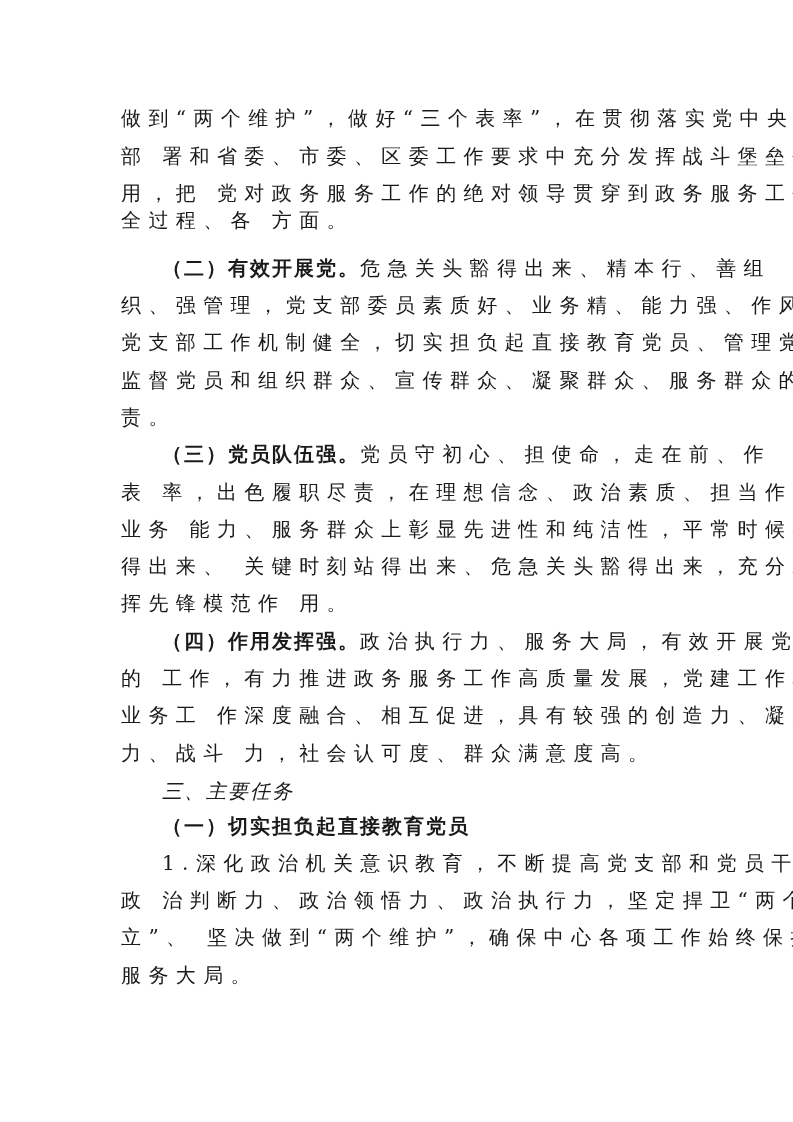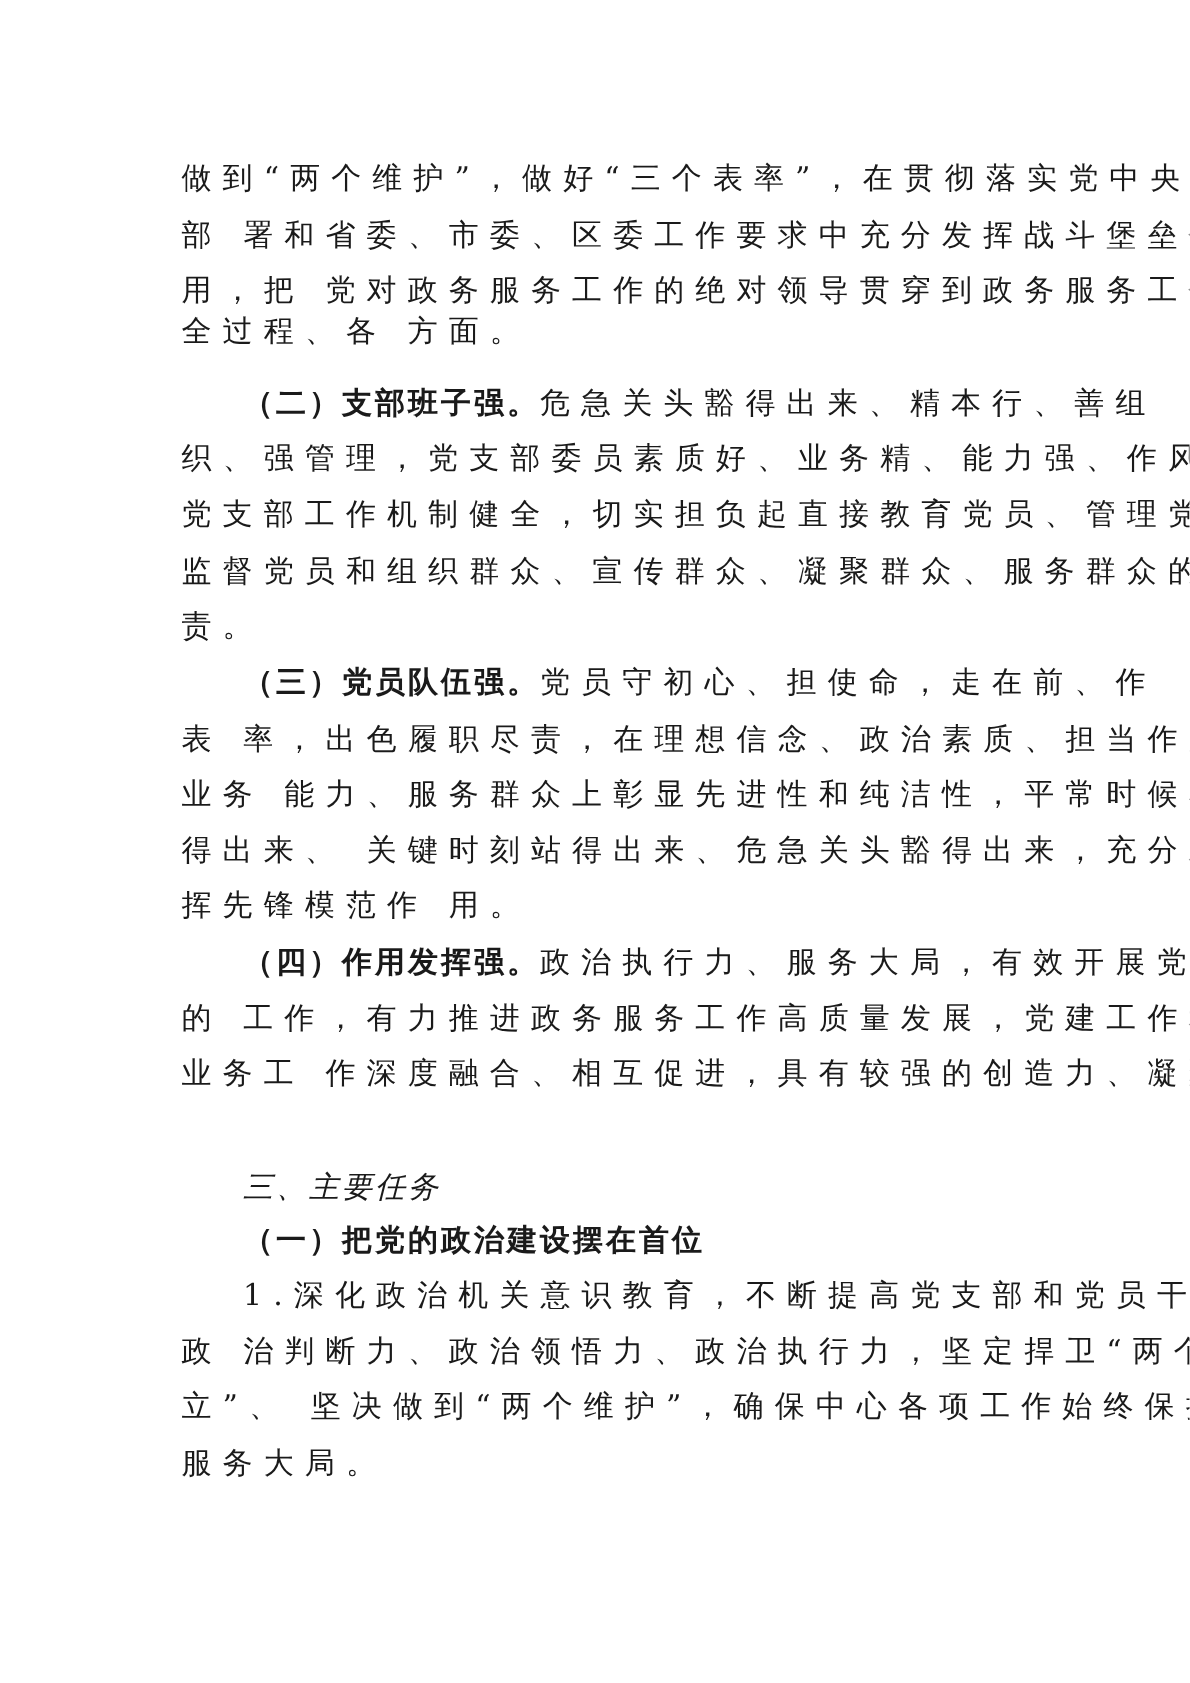--- a/index.html
+++ b/index.html
@@ -28,43 +28,44 @@
 <body>
 
 <div class="page">
 
   <div class="line" style="top:105px">做到“两个维护”，做好“三个表率”，在贯彻落实党中央决策</div>
   <div class="line" style="top:143px">部 署和省委、市委、区委工作要求中充分发挥战斗堡垒作</div>
   <div class="line" style="top:180px">用，把 党对政务服务工作的绝对领导贯穿到政务服务工作</div>
   <div class="line" style="top:207px">全过程、各 方面。</div>
 
   <div class="line indent" style="top:255px">
-    <span class="bold">（二）支部班子强。</span><span>危急关头豁得出来、精本行、善组</span>
+    <span class="bold">（二）有效开展党。</span><span>危急关头豁得出来、精本行、善组</span>
   </div>
   <div class="line" style="top:292px">织、强管理，党支部委员素质好、业务精、能力强、作风硬，</div>
   <div class="line" style="top:329px">党支部工作机制健全，切实担负起直接教育党员、管理党员、</div>
   <div class="line" style="top:367px">监督党员和组织群众、宣传群众、凝聚群众、服务群众的职</div>
   <div class="line" style="top:404px">责。</div>
 
   <div class="line indent" style="top:441px">
     <span class="bold">（三）党员队伍强。</span><span>党员守初心、担使命，走在前、作</span>
   </div>
   <div class="line" style="top:479px">表 率，出色履职尽责，在理想信念、政治素质、担当作为、</div>
   <div class="line" style="top:516px">业务 能力、服务群众上彰显先进性和纯洁性，平常时候看</div>
   <div class="line" style="top:553px">得出来、 关键时刻站得出来、危急关头豁得出来，充分发</div>
   <div class="line" style="top:590px">挥先锋模范作 用。</div>
 
   <div class="line indent" style="top:628px">
     <span class="bold">（四）作用发挥强。</span><span>政治执行力、服务大局，有效开展党</span>
   </div>
   <div class="line" style="top:665px">的 工作，有力推进政务服务工作高质量发展，党建工作和</div>
   <div class="line" style="top:702px">业务工 作深度融合、相互促进，具有较强的创造力、凝聚</div>
+  <div class="line" style="top:740px">力、战斗 力，社会认可度、群众满意度高。</div>
 
   <div class="line indent heading" style="top:778px">三、主要任务</div>
 
-  <div class="line indent bold" style="top:813px">（一）把党的政治建设摆在首位</div>
+  <div class="line indent bold" style="top:813px">（一）切实担负起直接教育党员</div>
 
   <div class="line indent" style="top:850px">1.深化政治机关意识教育，不断提高党支部和党员干部</div>
   <div class="line" style="top:887px">政 治判断力、政治领悟力、政治执行力，坚定捍卫“两个确</div>
   <div class="line" style="top:924px">立”、 坚决做到“两个维护”，确保中心各项工作始终保持正</div>
   <div class="line" style="top:962px">服务大局。</div>
 
 </div>
 
 </body></html>

